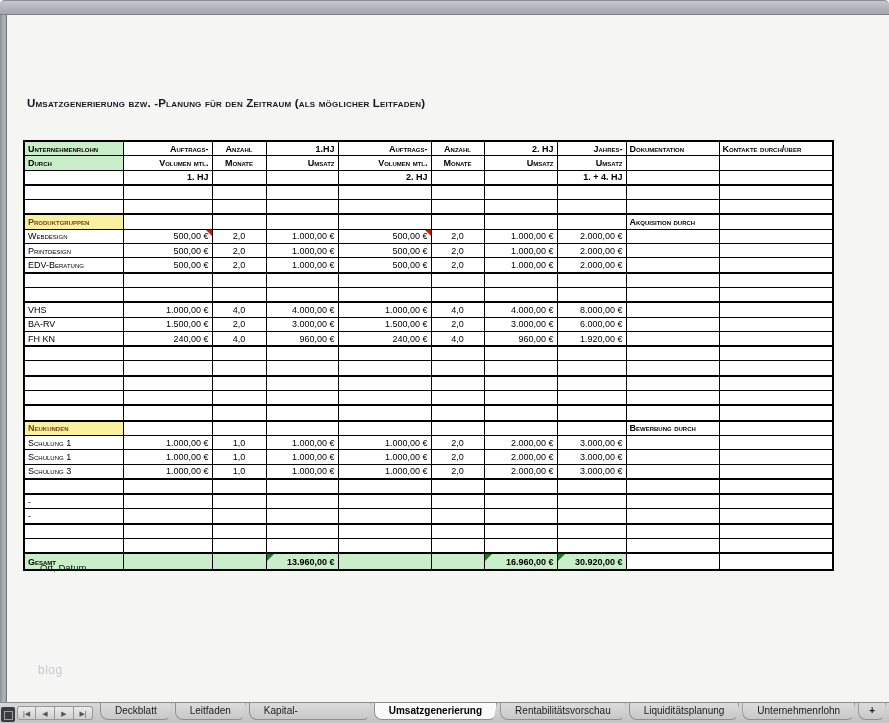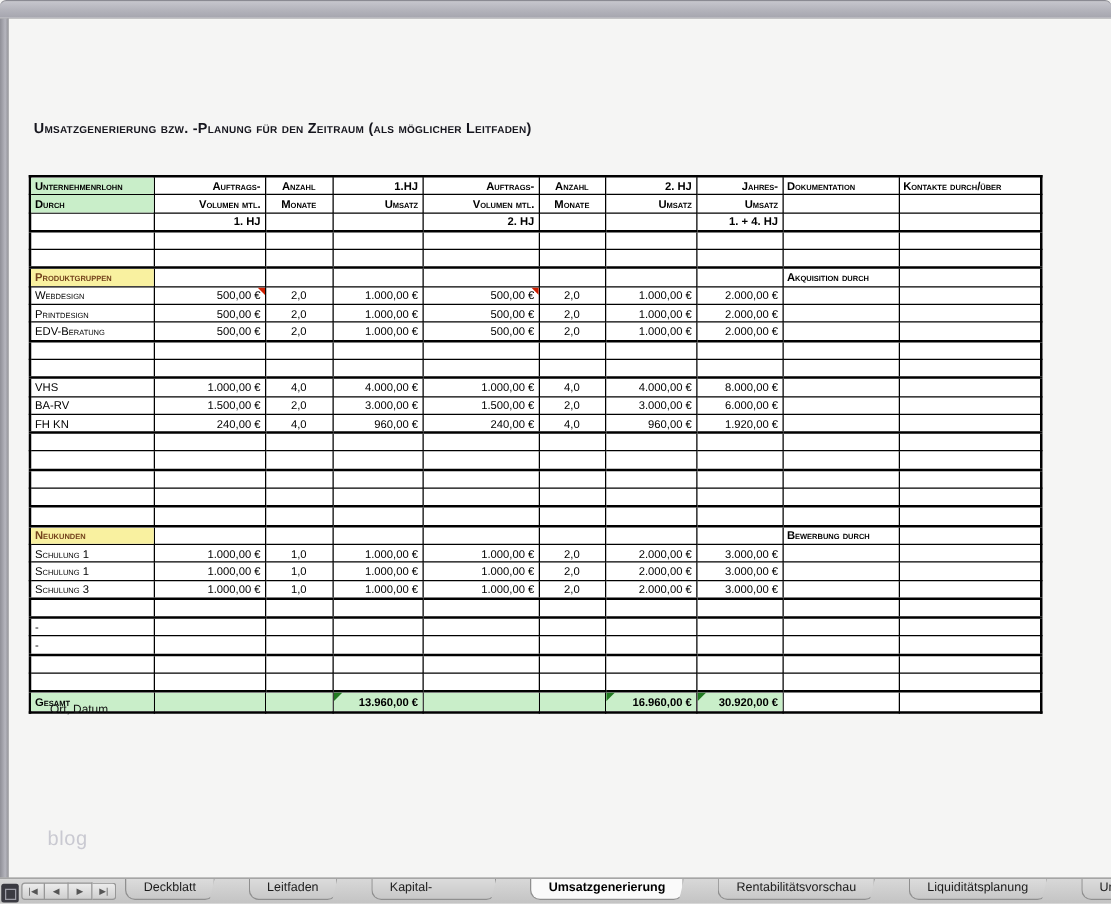--- a/index.html
+++ b/index.html
@@ -10,21 +10,21 @@
     background:linear-gradient(#c6c6cd 0%,#b3b3bb 55%,#a6a6af 100%);
     border-top:1px solid #8a8a92;border-bottom:1px solid #7e7e86;border-radius:5px 5px 0 0;box-sizing:border-box;}
   
   .leftstrip{position:absolute;left:0;top:15px;width:7px;height:687px;
     background:linear-gradient(90deg,#8f8f97,#b5b5bd 70%,#9b9ba3);border-right:1px solid #77777f;box-sizing:border-box;}
   
   .doc{position:absolute;left:7px;top:15px;width:882px;height:687px;background:#f5f5f4;overflow:hidden;}
   .doc-title{position:absolute;left:20px;top:82px;font-size:11.5px;font-weight:600;color:#16161e;
     font-variant:small-caps;letter-spacing:.2px;}
   .ortdatum{position:absolute;left:33px;top:547px;font-size:9.5px;color:#111;}
-  .watermark{position:absolute;left:31px;top:648px;font-size:16px;color:#c9c9d1;letter-spacing:.5px;}
+  .watermark{position:absolute;left:31px;top:648px;font-size:12px;color:#c9c9d1;letter-spacing:.5px;}
   
   table.sheet{position:absolute;left:16px;top:125px;border-collapse:collapse;table-layout:fixed;
     border:2px solid #000;background:#fff;}
   table.sheet td{border:1px solid #000;height:13.3px;padding:0 3px;font-size:9px;line-height:10px;
     color:#000;overflow:hidden;white-space:nowrap;position:relative;font-variant:small-caps;}
   td.c0{text-align:left;}
   td.c1,td.c3,td.c4,td.c6,td.c7{text-align:right;}
   td.c2,td.c5{text-align:center;}
   td.c8,td.c9{text-align:left;}
   
@@ -45,21 +45,21 @@
   
   .tabbar{position:absolute;left:0;top:702px;width:889px;height:21px;
     background:linear-gradient(#d8d8d8,#c3c3c3);border-top:1px solid #8d8d8d;box-sizing:border-box;}
   .corner-icon{position:absolute;left:1px;bottom:1px;width:14px;height:15px;background:#3b3b42;border-radius:2px;}
   .corner-icon .inner{position:absolute;left:3px;top:4px;width:7px;height:7px;border:1px solid #9d9da6;}
   .navgroup{position:absolute;left:17px;top:3px;display:flex;}
   .navbtn{width:19px;height:14px;background:linear-gradient(#ececec,#cfcfcf);border:1px solid #979797;
     border-left:none;font-size:7px;line-height:13px;text-align:center;color:#555;box-sizing:border-box;}
   .navbtn:first-child{border-left:1px solid #979797;border-radius:3px 0 0 3px;}
   .navbtn:last-child{border-radius:0 3px 3px 0;}
-  .tabs{position:absolute;left:100px;top:0;right:0;height:21px;display:flex;align-items:flex-start;gap:24px;}
+  .tabs{position:absolute;left:100px;top:0;right:0;height:21px;display:flex;align-items:flex-start;}
   .tab{height:17px;line-height:16px;padding:0 14px;margin-right:3px;font-size:10px;color:#1b1b1b;
     background:linear-gradient(#dcdcdc,#c8c8c8);border:1px solid #8f8f8f;border-top:none;
     border-radius:0 0 8px 8px;box-sizing:border-box;clip-path:polygon(0 0,100% 0,calc(100% - 4px) 100%,0 100%);}
   .tab.active{background:#fafafa;font-weight:700;color:#000;}
   .tab.add{padding:0 10px;font-weight:700;}
 </style>
 </head>
 <body>
 
 <div class="window">

